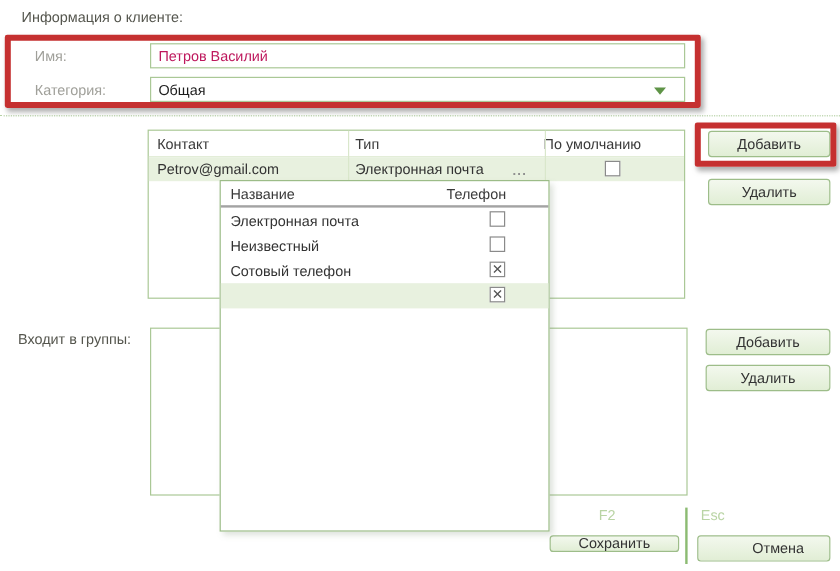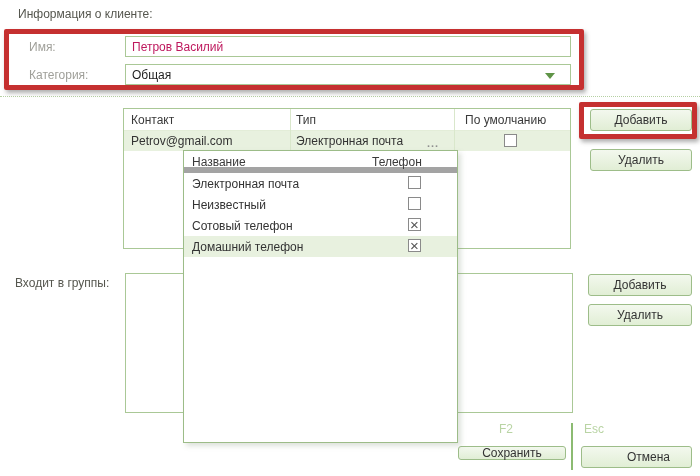--- a/index.html
+++ b/index.html
@@ -45,21 +45,21 @@
     background:#fff; color:#555; font-size:15px; line-height:11px; text-align:center;
     overflow:hidden; cursor:default; }
 
   .ellipsis-btn { position:absolute; color:#8f8f8f; font-weight:bold; font-size:11px;
     letter-spacing:1px; line-height:10px; cursor:default; }
 
   
   .popup { position:absolute; left:183px; top:150px; width:275px; height:293px;
     background:#fff; border:1px solid #9cbc88; box-shadow:3px 3px 5px rgba(120,140,110,0.25);
     z-index:3; }
-  .popup .phdr { position:relative; height:22px; border-bottom:6px solid #a3a3a3; }
+  .popup .phdr { position:relative; height:22px; border-bottom:2px solid #a3a3a3; }
   .popup .phdr span { position:absolute; top:4px; color:#3a3a3a; }
   .popup .prow { position:relative; height:21px; }
   .popup .prow .plabel { position:absolute; left:8px; top:4px; color:#333; }
   .popup .prow .checkbox { left:224px; top:3px; }
   .popup .prow.selected { background:#e8f1df; }
 
   .group-box { position:absolute; left:125px; top:273px; width:448px; height:140px;
     border:1px solid #aac896; background:#fff; }
 
   .hotkey { position:absolute; color:#b9d4a4; font-size:12px; }
@@ -83,21 +83,21 @@
     <span class="arrow"></span>
   </div>
 
   <div class="dotted-divider"></div>
 
 
   <div class="ctable">
     <div class="hdr">
       <span style="left:7px;">Контакт</span>
       <span style="left:172px;">Тип</span>
-      <span style="left:341px;">По умолчанию</span>
+      <span style="left:329px;">По умолчанию</span>
     </div>
     <div class="drow">
       <span class="abs" style="left:7px; top:3px;">Petrov@gmail.com</span>
       <span class="abs" style="left:172px; top:3px;">Электронная почта</span>
       <span class="ellipsis-btn" style="left:303px; top:7px;">...</span>
       <span class="checkbox" style="left:380px; top:3px;"></span>
     </div>
     <div class="colsep" style="left:166px;"></div>
     <div class="colsep" style="left:330px;"></div>
   </div>
@@ -124,21 +124,20 @@
     </div>
     <div class="prow">
       <span class="plabel">Неизвестный</span>
       <span class="checkbox"></span>
     </div>
     <div class="prow">
       <span class="plabel">Сотовый телефон</span>
       <span class="checkbox">×</span>
     </div>
     <div class="prow selected">
-      <span class="plabel">Домашний телефон</span>
       <span class="checkbox">×</span>
     </div>
   </div>
 
   <div class="hotkey" style="left:459px; top:422px;padding-left:40px;">F2</div>
   <div class="btn" style="left:458px; top:446px; width:108px; height:14px;">Сохранить</div>
   <div class="vsep"></div>
   <div class="hotkey" style="left:584px; top:422px;">Esc</div>
   <div class="btn" style="left:581px; top:446px; width:111px; height:22px;padding-left:24px;">Отмена</div>
 

